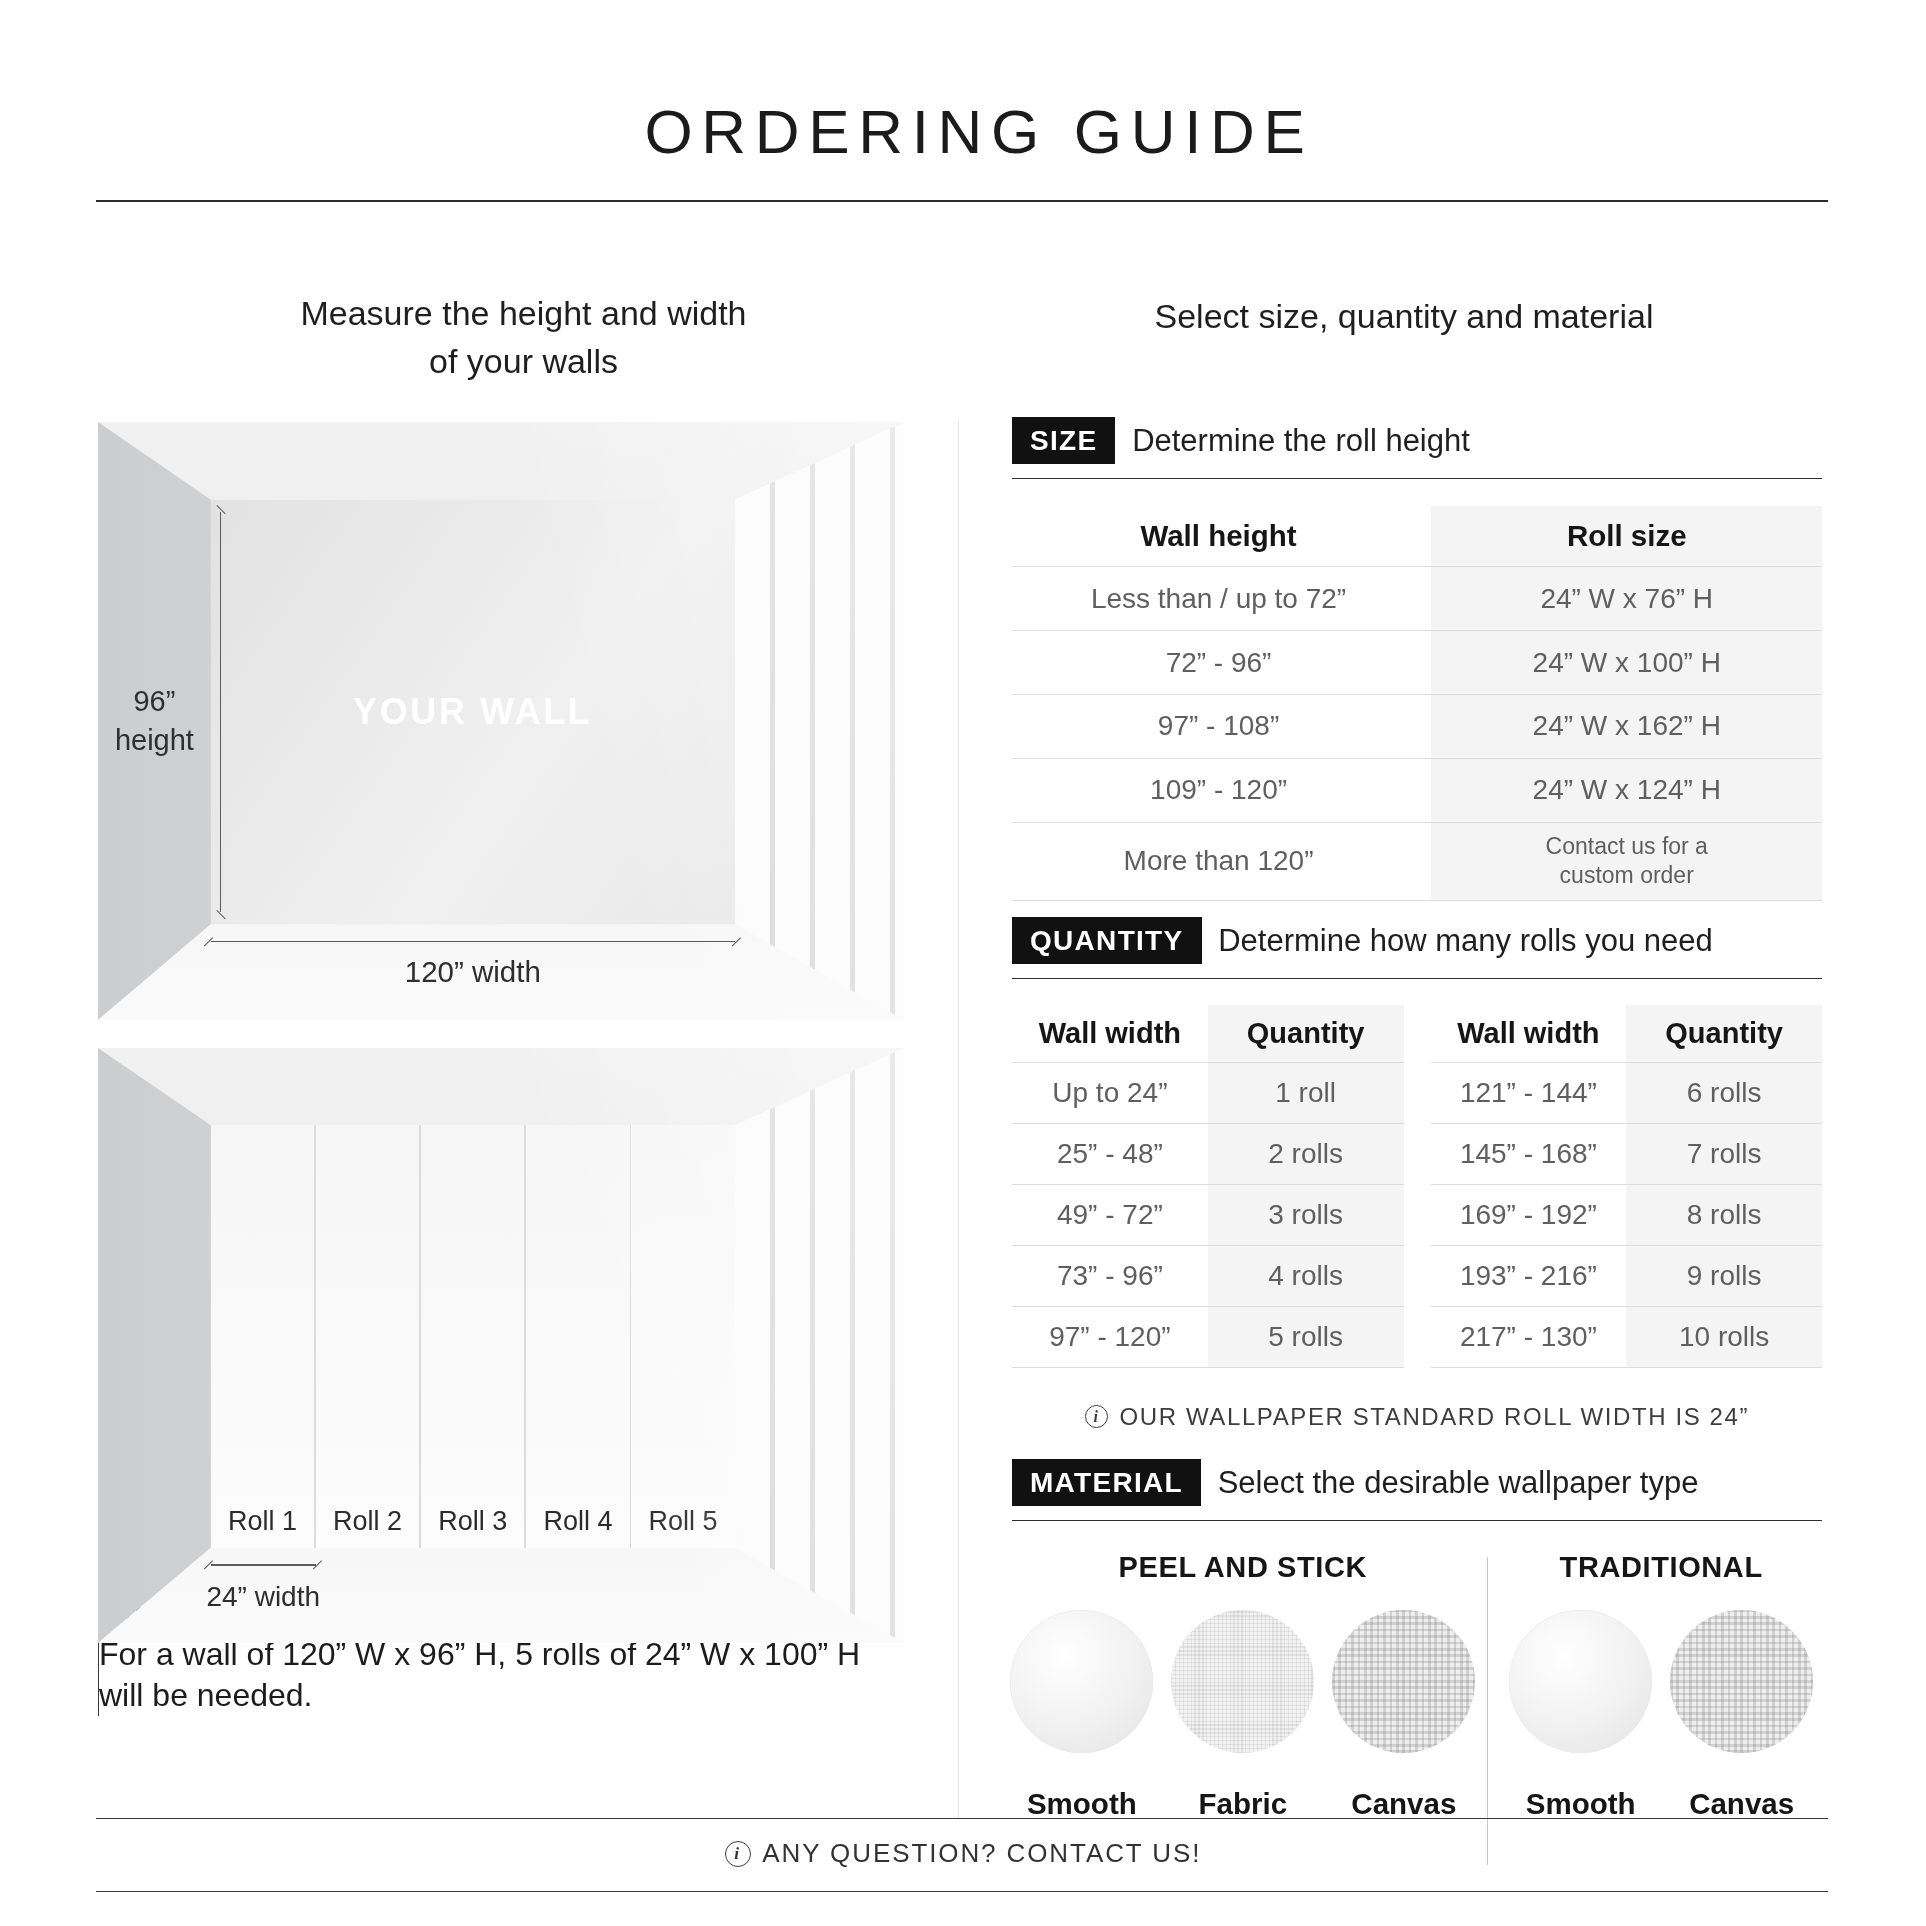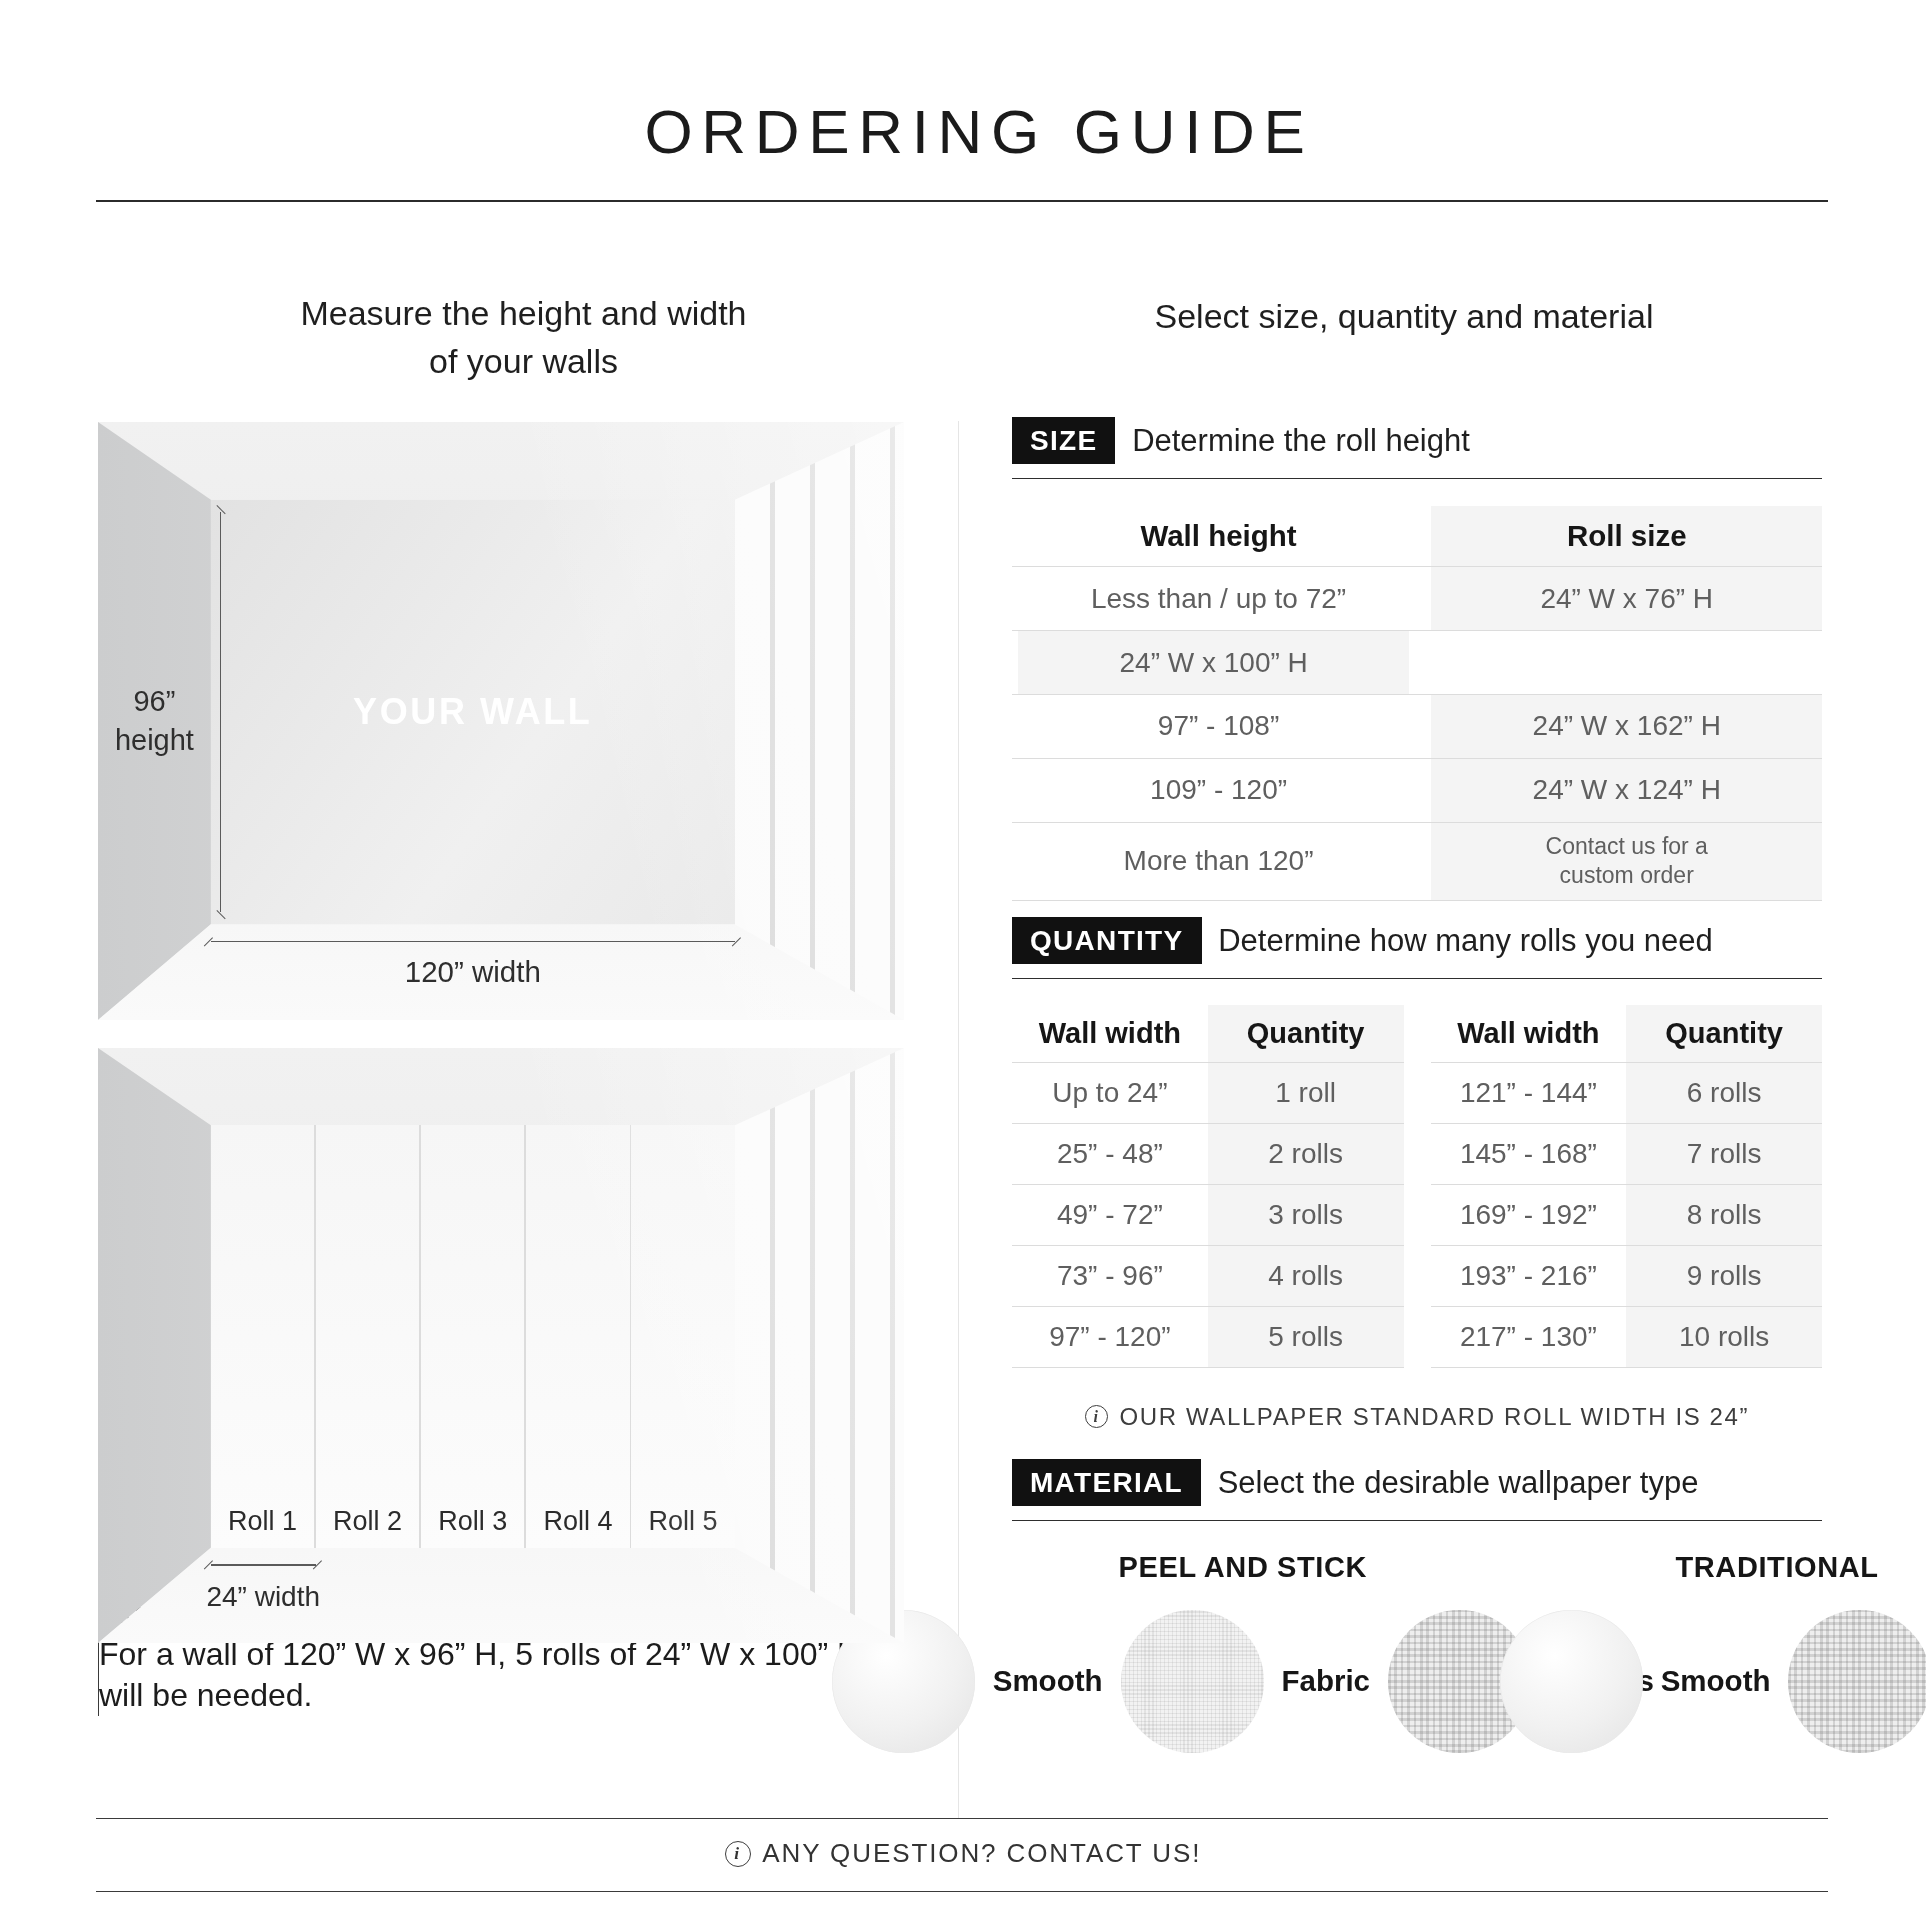--- a/index.html
+++ b/index.html
@@ -138,21 +138,21 @@
                  width:23px; height:23px; border:1.3px solid #3d3d3d; border-radius:50%;
                  font-size:16px; font-weight:700; font-family:"Liberation Serif", serif; font-style:italic; }
 
   
   .material-body { margin-top:29.5px; display:flex; align-items:flex-start; }
   .mgroup { display:flex; flex-direction:column; align-items:center; }
   .mgroup.peel { width:57%; }
   .mgroup.trad { flex:1; }
   .mgroup-name { font-size:29px; font-weight:700; letter-spacing:0.6px; color:#161616; margin-bottom:26px; }
   .mrow { display:flex; gap:18px; justify-content:center; }
-  .mitem { display:flex; flex-direction:row; align-items:center; gap:18px; }
+  .mitem { display:flex; flex-direction:column; align-items:center; gap:34px; }
   .swatch { width:143px; height:143px; border-radius:50%; }
   .swatch.smooth {
     background:radial-gradient(circle at 38% 32%, #ffffff 0%, #f1f1f1 55%, #e2e2e2 100%);
     box-shadow:inset 0 0 0 0.6px #e9e9e9;
   }
   .swatch.fabric {
     background-color:#f2f2f2;
     background-image:
       repeating-linear-gradient(0deg, rgba(120,120,120,0.13) 0 1.3px, transparent 1.3px 3.9px),
       repeating-linear-gradient(90deg, rgba(120,120,120,0.13) 0 1.3px, transparent 1.3px 3.9px);
@@ -241,20 +241,21 @@
   <div class="size-table">
     <div class="srow head">
       <div class="c1">Wall height</div>
       <div class="c2">Roll size</div>
     </div>
     <div class="srow">
       <div class="c1">Less than / up to 72”</div>
       <div class="c2">24” W x 76” H</div>
     </div>
     <div class="srow">
+      <div class="c1">72” - 96”</div>
       <div class="c2">24” W x 100” H</div>
     </div>
     <div class="srow">
       <div class="c1">97” - 108”</div>
       <div class="c2">24” W x 162” H</div>
     </div>
     <div class="srow">
       <div class="c1">109” - 120”</div>
       <div class="c2">24” W x 124” H</div>
     </div>

